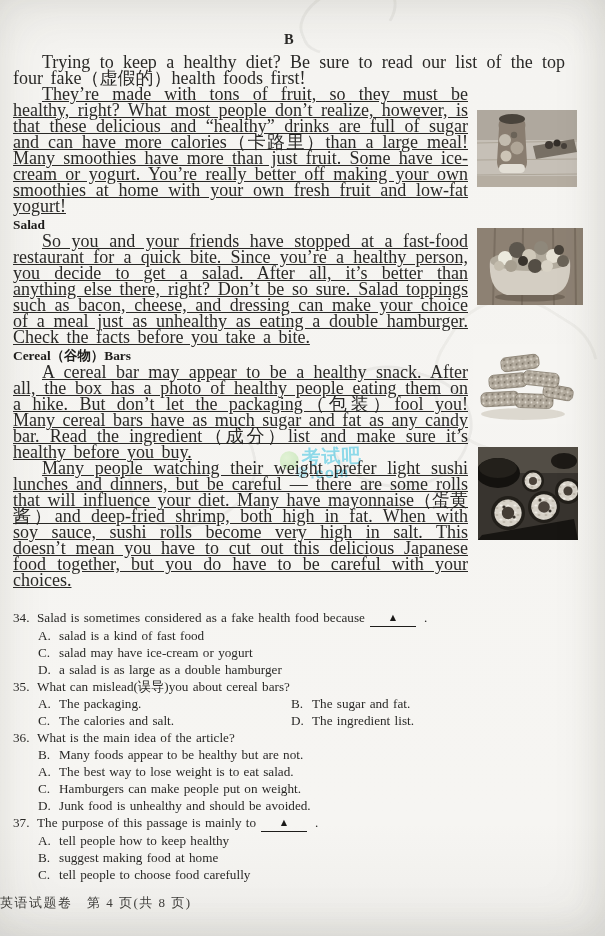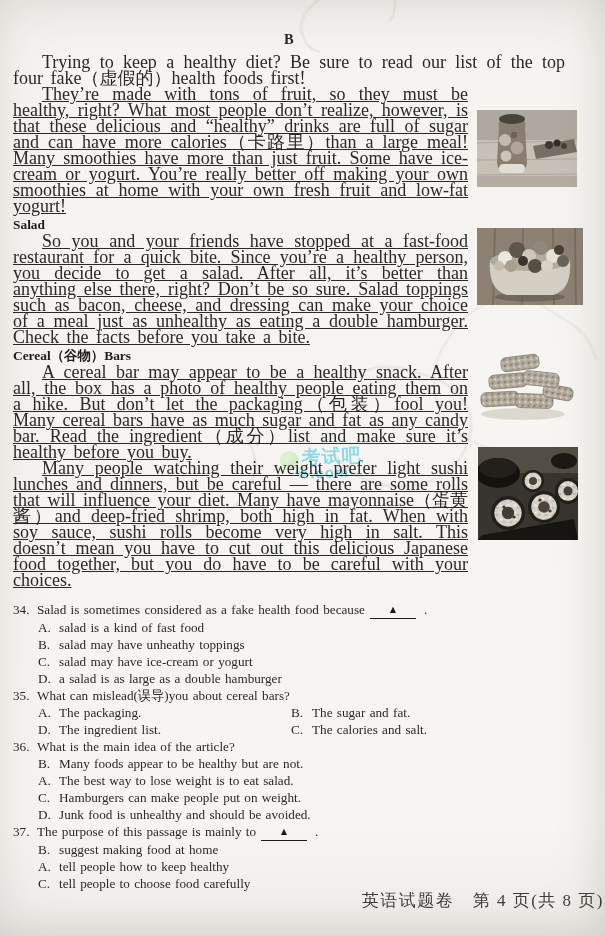--- a/index.html
+++ b/index.html
@@ -14,31 +14,31 @@
   }
   .page::after{
     content:"";position:absolute;inset:0;pointer-events:none;
     box-shadow:inset 0 0 55px rgba(70,64,52,.10), inset -8px -10px 30px rgba(70,64,52,.07);
   }
   .content{position:absolute;left:13px;right:40px;top:31px;}
   .section-label{text-align:center;font-weight:bold;font-size:14.5px;line-height:17px;margin-bottom:6px;letter-spacing:.5px;}
   p.body{margin:0;text-align:justify;text-indent:29px;font-size:18px;line-height:16px;word-spacing:3px;}
   p.narrow{margin-right:97px;text-decoration:underline;}
   h3.sec{margin:2px 0 0;font-size:13.4px;line-height:17px;font-weight:bold;color:#1d1c1a;}
-  .questions{margin-top:13px;}
+  .questions{margin-top:21px;}
   .q-line{font-size:13.2px;line-height:17px;word-spacing:1px;}
   .qnum{display:inline-block;width:24px;}
   .opts{margin-left:25px;}
   .opt{font-size:13.2px;line-height:17px;word-spacing:1px;}
   .opt-label{display:inline-block;width:21px;}
   .opts-grid{display:grid;grid-template-columns:253px 1fr;margin-left:25px;}
   .blank{display:inline-block;width:46px;border-bottom:1.4px solid #1e1d1b;text-align:center;height:15px;line-height:13px;margin-left:5px;}
   .blank-tri{font-size:10.5px;position:relative;top:-1px;color:#1a1918;}
   .suffix{margin-left:8px;}
-  .footer{position:absolute;left:0;right:1px;bottom:24px;text-align:right;font-size:17px;color:#403f3c;letter-spacing:1.5px;}
+  .footer{position:absolute;left:0;right:1px;bottom:24px;text-align:left;font-size:13px;color:#403f3c;letter-spacing:1.5px;}
   .photo{position:absolute;line-height:0;}
   .photo svg{display:block;}
   #photo-smoothie{left:477px;top:110px;width:100px;height:77px;}
   #photo-salad{left:477px;top:228px;width:106px;height:77px;}
   #photo-cereal{left:473px;top:344px;width:102px;height:80px;}
   #photo-sushi{left:478px;top:447px;width:100px;height:93px;}
   
   .stroke{position:absolute;pointer-events:none;border:3px solid rgba(95,92,85,.075);border-radius:48% 40% 58% 46%;}
   #stroke1{left:298px;top:-14px;width:96px;height:58px;transform:rotate(-22deg);border-bottom-color:transparent;}
   #stroke2{left:326px;top:368px;width:138px;height:115px;transform:rotate(18deg);border-left-color:transparent;}
@@ -199,51 +199,50 @@
 
     <p class="body narrow">Many people watching their weight prefer light sushi lunches and dinners, but be careful — there are some rolls that will influence your diet. Many have mayonnaise（蛋黄酱）and deep-fried shrimp, both high in fat. When with soy sauce, sushi rolls become very high in salt. This doesn’t mean you have to cut out this delicious Japanese food together, but you do have to be careful with your choices.</p>
 
     <div class="questions">
 
       <div class="q-line">
         <span class="qnum">34.</span><span>Salad is sometimes considered as a fake health food because</span><span class="blank"><span class="blank-tri">▲</span></span><span class="suffix">.</span>
       </div>
       <div class="opts">
         <div class="opt"><span class="opt-label">A.</span><span>salad is a kind of fast food</span></div>
-        <div class="opt"><span class="opt-label">B.</span><span>salad may have unheathy toppings</span></div>
         <div class="opt"><span class="opt-label">C.</span><span>salad may have ice-cream or yogurt</span></div>
         <div class="opt"><span class="opt-label">D.</span><span>a salad is as large as a double hamburger</span></div>
       </div>
 
       <div class="q-line">
         <span class="qnum">35.</span><span>What can mislead(误导)you about cereal bars?</span>
       </div>
       <div class="opts-grid">
         <div class="opt"><span class="opt-label">A.</span><span>The packaging.</span></div>
         <div class="opt"><span class="opt-label">B.</span><span>The sugar and fat.</span></div>
+        <div class="opt"><span class="opt-label">C.</span><span>The calories and salt.</span></div>
         <div class="opt"><span class="opt-label">D.</span><span>The ingredient list.</span></div>
-        <div class="opt"><span class="opt-label">C.</span><span>The calories and salt.</span></div>
       </div>
 
       <div class="q-line">
         <span class="qnum">36.</span><span>What is the main idea of the article?</span>
       </div>
       <div class="opts">
         <div class="opt"><span class="opt-label">B.</span><span>Many foods appear to be healthy but are not.</span></div>
         <div class="opt"><span class="opt-label">A.</span><span>The best way to lose weight is to eat salad.</span></div>
         <div class="opt"><span class="opt-label">C.</span><span>Hamburgers can make people put on weight.</span></div>
         <div class="opt"><span class="opt-label">D.</span><span>Junk food is unhealthy and should be avoided.</span></div>
       </div>
 
       <div class="q-line">
         <span class="qnum">37.</span><span>The purpose of this passage is mainly to</span><span class="blank"><span class="blank-tri">▲</span></span><span class="suffix">.</span>
       </div>
       <div class="opts">
+        <div class="opt"><span class="opt-label">A.</span><span>tell people how to keep healthy</span></div>
         <div class="opt"><span class="opt-label">B.</span><span>suggest making food at home</span></div>
-        <div class="opt"><span class="opt-label">A.</span><span>tell people how to keep healthy</span></div>
         <div class="opt"><span class="opt-label">C.</span><span>tell people to choose food carefully</span></div>
       </div>
 
     </div>
   </div>
 
   <div class="footer">英语试题卷　第 4 页(共 8 页)</div>
 </div>
 
 </body></html>

